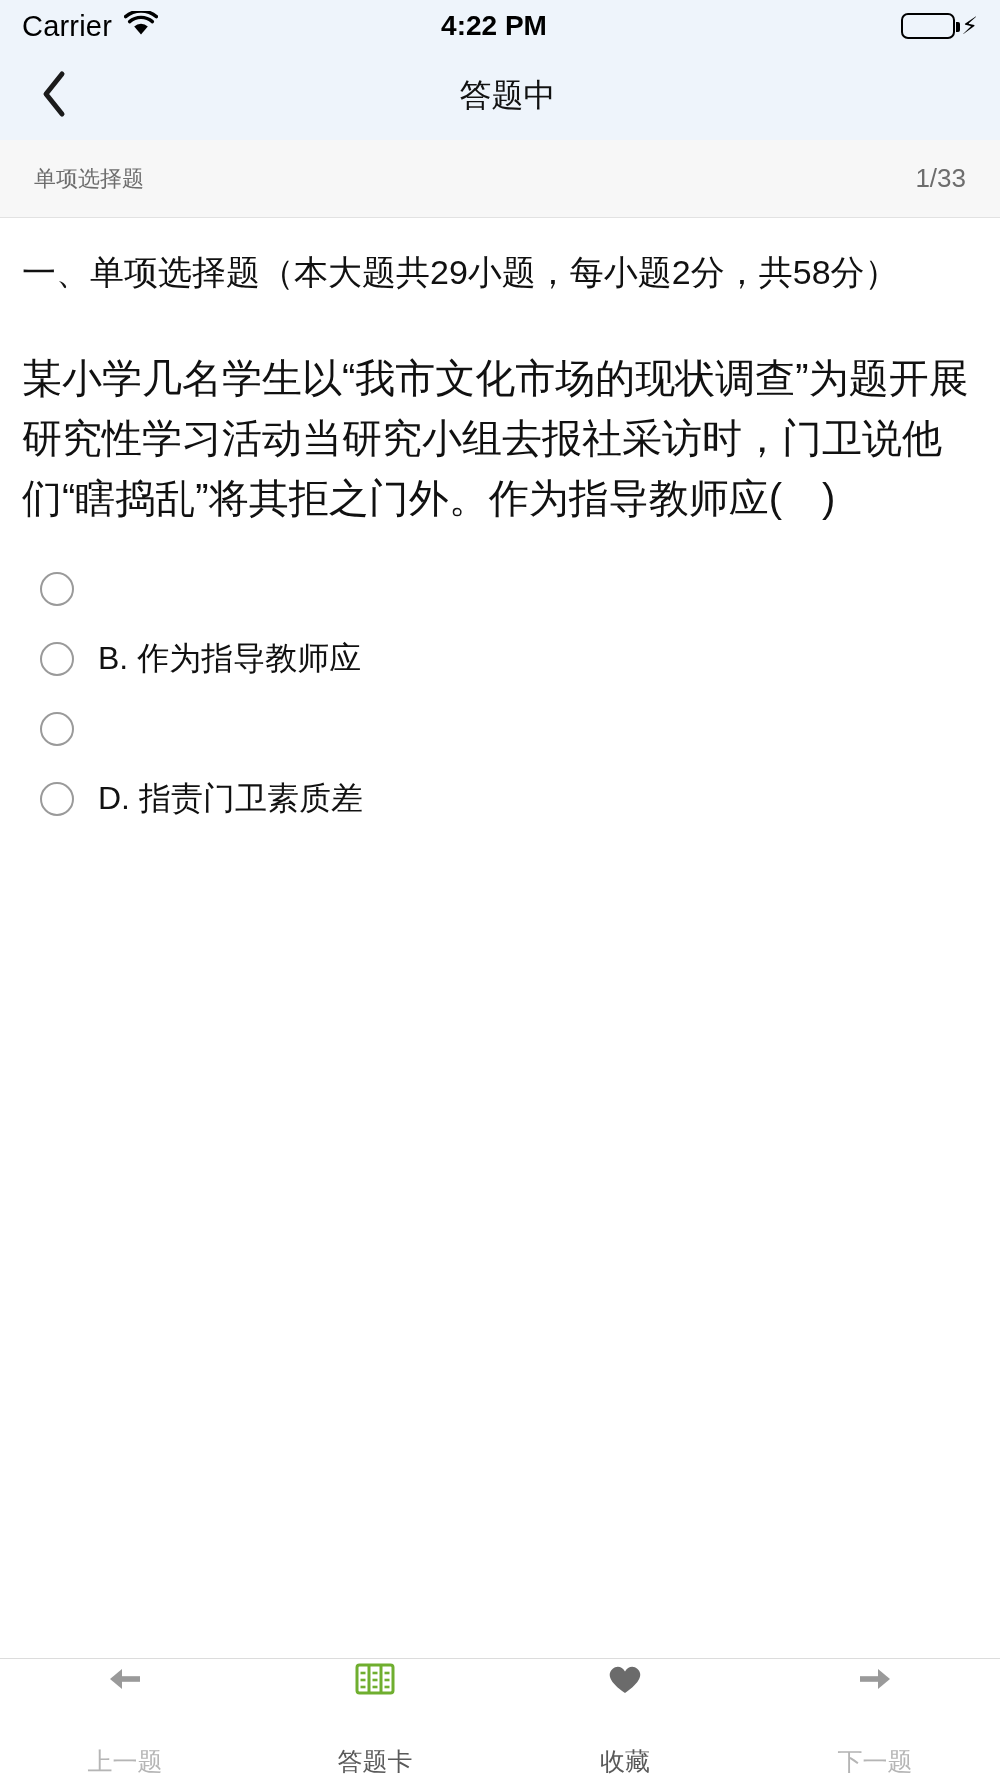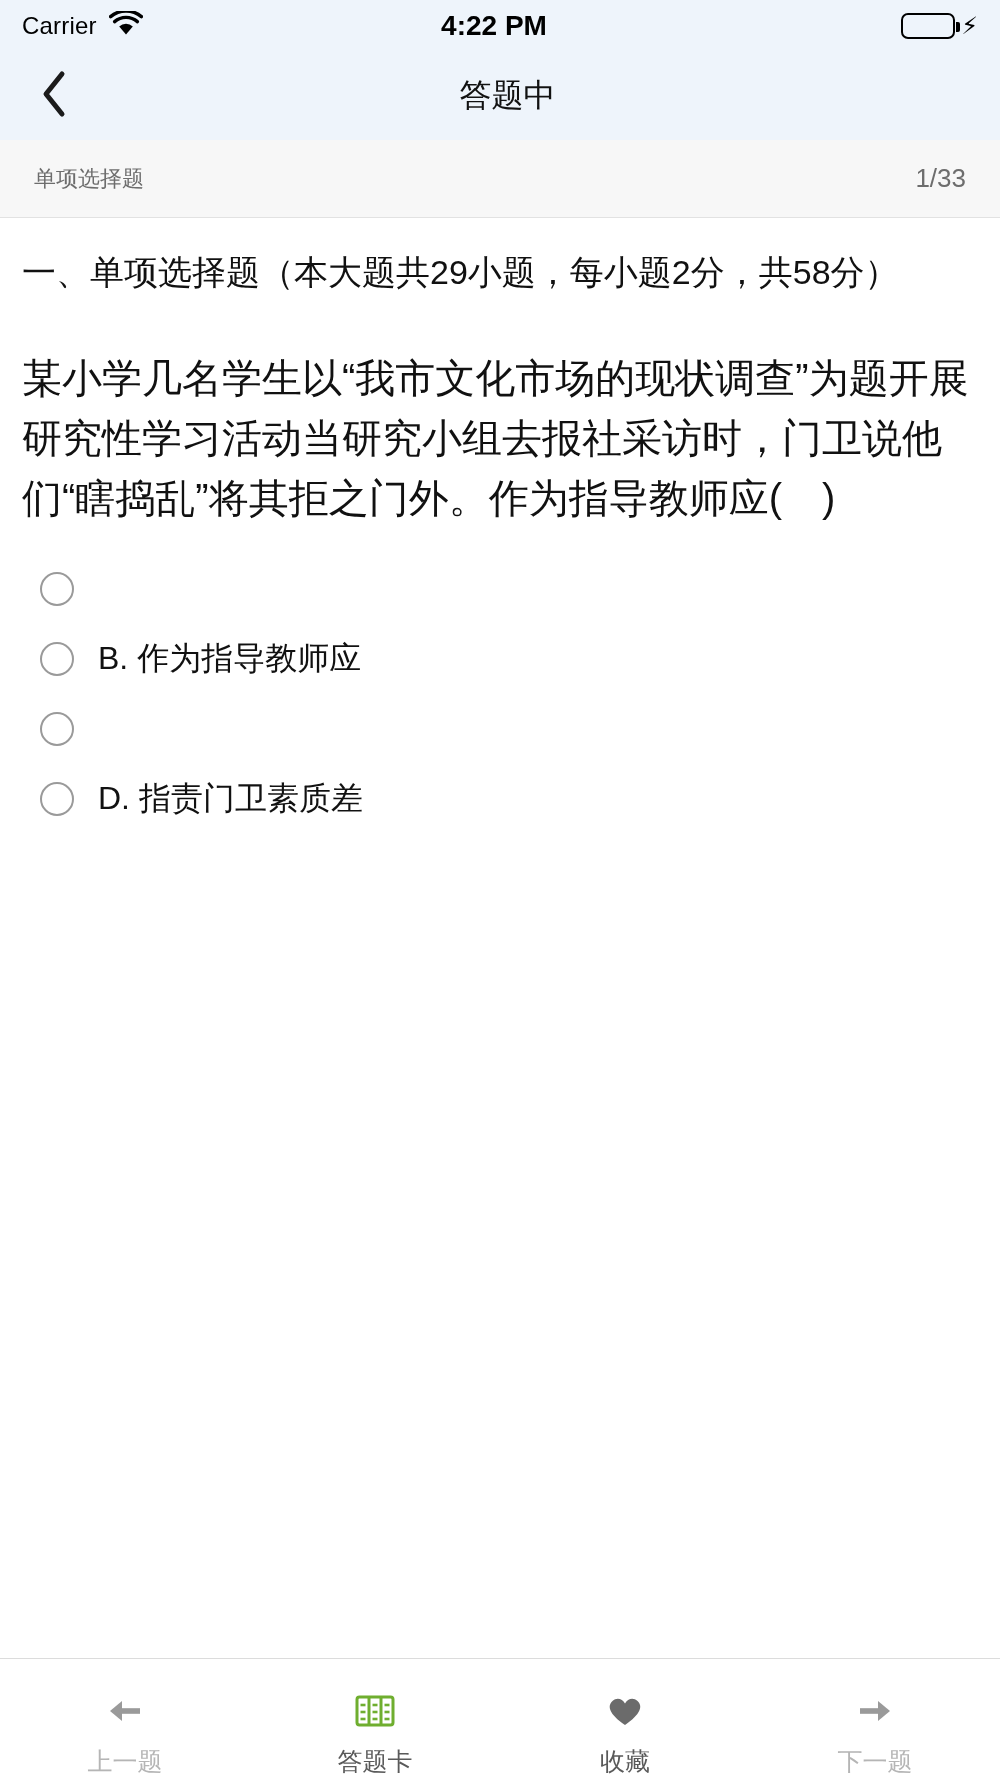--- a/index.html
+++ b/index.html
@@ -29,21 +29,21 @@
     padding: 0 22px;
     position: relative;
     flex: none;
   }
   .status-left {
     display: flex;
     align-items: center;
     gap: 12px;
   }
   .carrier {
-    font-size: 24px;
+    font-size: 29px;
     color: #000;
     letter-spacing: 0.2px;
   }
   .wifi-icon { display: block; }
   .status-center {
     position: absolute;
     left: 0; right: 12px;
     text-align: center;
     font-size: 28px;
     font-weight: bold;
@@ -183,21 +183,21 @@
     background: #ffffff;
     display: flex;
     align-items: stretch;
     flex: none;
   }
   .tab {
     flex: 1 1 0;
     display: flex;
     flex-direction: column;
     align-items: center;
-    justify-content: flex-end;
+    justify-content: space-between;
     gap: 14px;
     cursor: pointer;
   }
   .tab-icon {
     height: 40px;
     display: flex;
     align-items: center;
     justify-content: center;
     font-size: 36px;
     line-height: 1;

